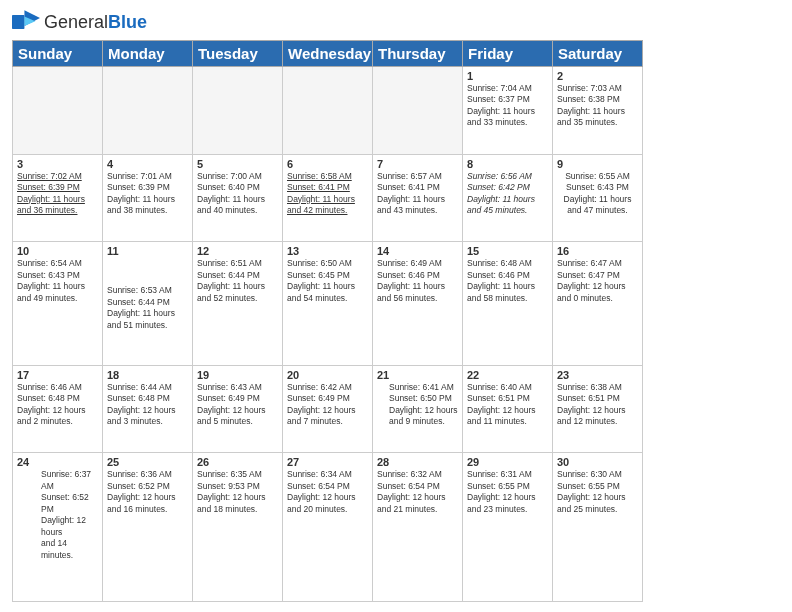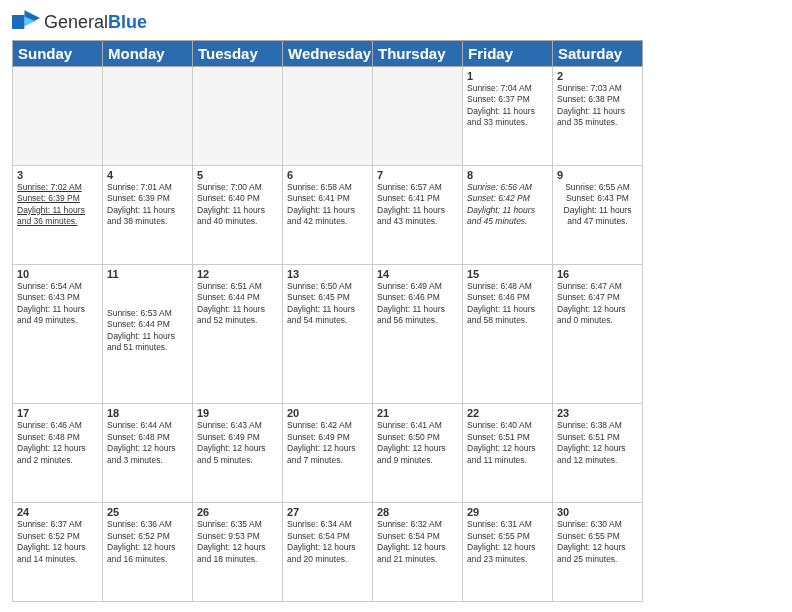--- a/index.html
+++ b/index.html
@@ -156,21 +156,21 @@
           </td>
           <td>
             <span class="day-num">5</span>
             <div class="day-info" style="white-space: pre-line;">Sunrise: 7:00 AM
 Sunset: 6:40 PM
 Daylight: 11 hours
 and 40 minutes.</div>
           </td>
           <td>
             <span class="day-num">6</span>
-            <div class="day-info" style="white-space: pre-line;">Sunrise: 6:58 AM
+            <div class="day-info" style="white-space: pre-line; text-decoration: underline;">Sunrise: 6:58 AM
 Sunset: 6:41 PM
 Daylight: 11 hours
 and 42 minutes.</div>
           </td>
           <td>
             <span class="day-num">7</span>
             <div class="day-info" style="white-space: pre-line;">Sunrise: 6:57 AM
 Sunset: 6:41 PM
 Daylight: 11 hours
 and 43 minutes.</div>
@@ -265,21 +265,21 @@
           </td>
           <td>
             <span class="day-num">20</span>
             <div class="day-info" style="white-space: pre-line;">Sunrise: 6:42 AM
 Sunset: 6:49 PM
 Daylight: 12 hours
 and 7 minutes.</div>
           </td>
           <td>
             <span class="day-num">21</span>
-            <div class="day-info" style="white-space: pre-line;">Sunrise: 6:41 AM
+            <div class="day-info" style="white-space: pre-line; margin-left: 12px;">Sunrise: 6:41 AM
 Sunset: 6:50 PM
 Daylight: 12 hours
 and 9 minutes.</div>
           </td>
           <td>
             <span class="day-num">22</span>
             <div class="day-info" style="white-space: pre-line;">Sunrise: 6:40 AM
 Sunset: 6:51 PM
 Daylight: 12 hours
 and 11 minutes.</div>
@@ -288,21 +288,21 @@
             <span class="day-num">23</span>
             <div class="day-info" style="white-space: pre-line;">Sunrise: 6:38 AM
 Sunset: 6:51 PM
 Daylight: 12 hours
 and 12 minutes.</div>
           </td>
         </tr>
         <tr>
           <td>
             <span class="day-num">24</span>
-            <div class="day-info" style="white-space: pre-line;">Sunrise: 6:37 AM
+            <div class="day-info" style="white-space: pre-line; margin-left: 24px;">Sunrise: 6:37 AM
 Sunset: 6:52 PM
 Daylight: 12 hours
 and 14 minutes.</div>
           </td>
           <td>
             <span class="day-num">25</span>
             <div class="day-info" style="white-space: pre-line;">Sunrise: 6:36 AM
 Sunset: 6:52 PM
 Daylight: 12 hours
 and 16 minutes.</div>

